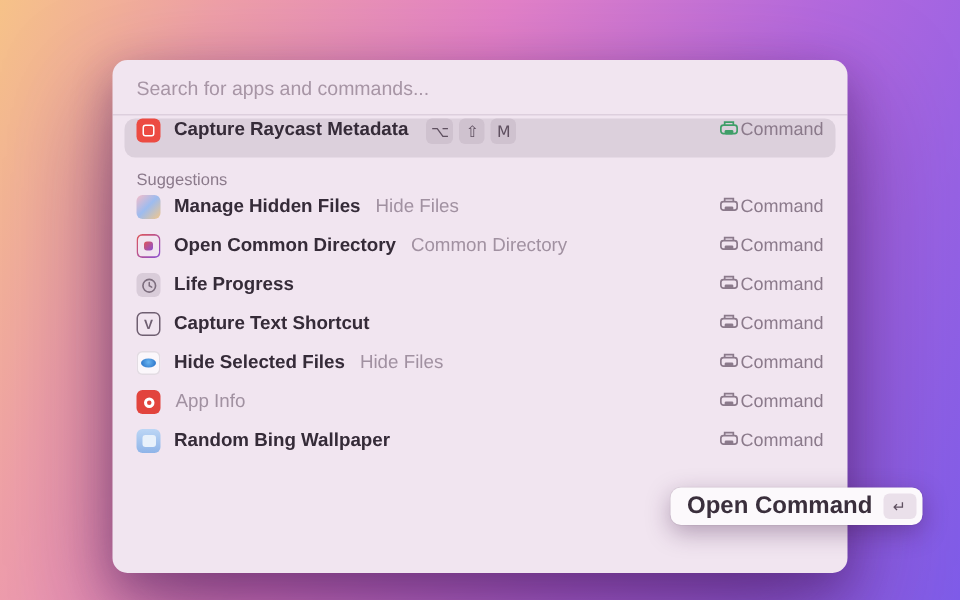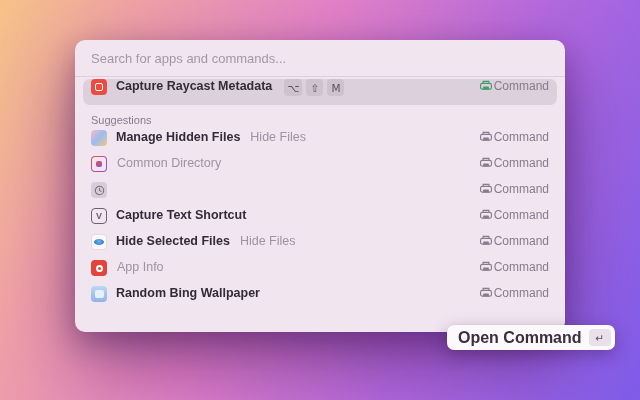--- a/index.html
+++ b/index.html
@@ -6,21 +6,21 @@
   html,body { width:640px; height:400px; overflow:hidden; }
   body {
     font-family:"Liberation Sans","DejaVu Sans",sans-serif;
     -webkit-font-smoothing:antialiased;
   }
   .desktop {
     position:relative; width:640px; height:400px;
     background:linear-gradient(113deg,#f6c288 0%,#efa0a8 18%,#e381c8 42%,#b469de 68%,#7f5ce9 100%);
   }
   .window {
-    position:absolute; left:75px; top:40px; width:490px; height:292px;
+    position:absolute; left:75px; top:40px; width:490px; height:342px;
     background:#f1e5f0; border-radius:10px; overflow:hidden;
     box-shadow:0 30px 70px rgba(60,15,80,.5), 0 10px 28px rgba(60,15,80,.32);
   }
   .search-bar { height:37px; border-bottom:1px solid rgba(90,60,90,.13); display:flex; align-items:center; }
   .search-bar input {
     width:100%; height:100%; background:transparent; border:none; outline:none;
     padding:0 16px; font-size:13px; color:#3a2f3c; font-family:inherit;
   }
   .search-bar input::placeholder { color:#a795a5; }
   .list { padding:2px 8px 0; }
@@ -119,39 +119,41 @@
             <rect x="4.7" y="8.7" width="6.6" height="3.4" rx="1" fill="currentColor"></rect>
           </svg>
           <span class="acc-label">Command</span>
         </span>
       </div>
 
       <div class="row">
         <span class="icon icon-commondir">
             <span class="inner"></span>
           </span>
+        <span class="title">Open Common Directory</span>
         <span class="subtitle">Common Directory</span>
         <span class="flex-spacer"></span>
         <span class="accessory">
           <svg width="14" height="14" viewBox="0 0 16 16">
             <path d="M4.7 5V2.7h6.6V5" fill="none" stroke="currentColor" stroke-width="1.3"></path>
             <rect x="1.8" y="5" width="12.4" height="6.6" rx="2" fill="none" stroke="currentColor" stroke-width="1.3"></rect>
             <rect x="4.7" y="8.7" width="6.6" height="3.4" rx="1" fill="currentColor"></rect>
           </svg>
           <span class="acc-label">Command</span>
         </span>
       </div>
 
       <div class="row">
         <span class="icon icon-life">
           <svg width="11" height="11" viewBox="0 0 12 12">
               <circle cx="6" cy="6" r="4.6" fill="none" stroke="#7d6e7e" stroke-width="1.2"></circle>
               <path d="M6 3.6V6l1.8 1" fill="none" stroke="#7d6e7e" stroke-width="1.1" stroke-linecap="round"></path>
             </svg>
         </span>
+        <span class="title">Life Progress</span>
         <span class="flex-spacer"></span>
         <span class="accessory">
           <svg width="14" height="14" viewBox="0 0 16 16">
             <path d="M4.7 5V2.7h6.6V5" fill="none" stroke="currentColor" stroke-width="1.3"></path>
             <rect x="1.8" y="5" width="12.4" height="6.6" rx="2" fill="none" stroke="currentColor" stroke-width="1.3"></rect>
             <rect x="4.7" y="8.7" width="6.6" height="3.4" rx="1" fill="currentColor"></rect>
           </svg>
           <span class="acc-label">Command</span>
         </span>
       </div>

